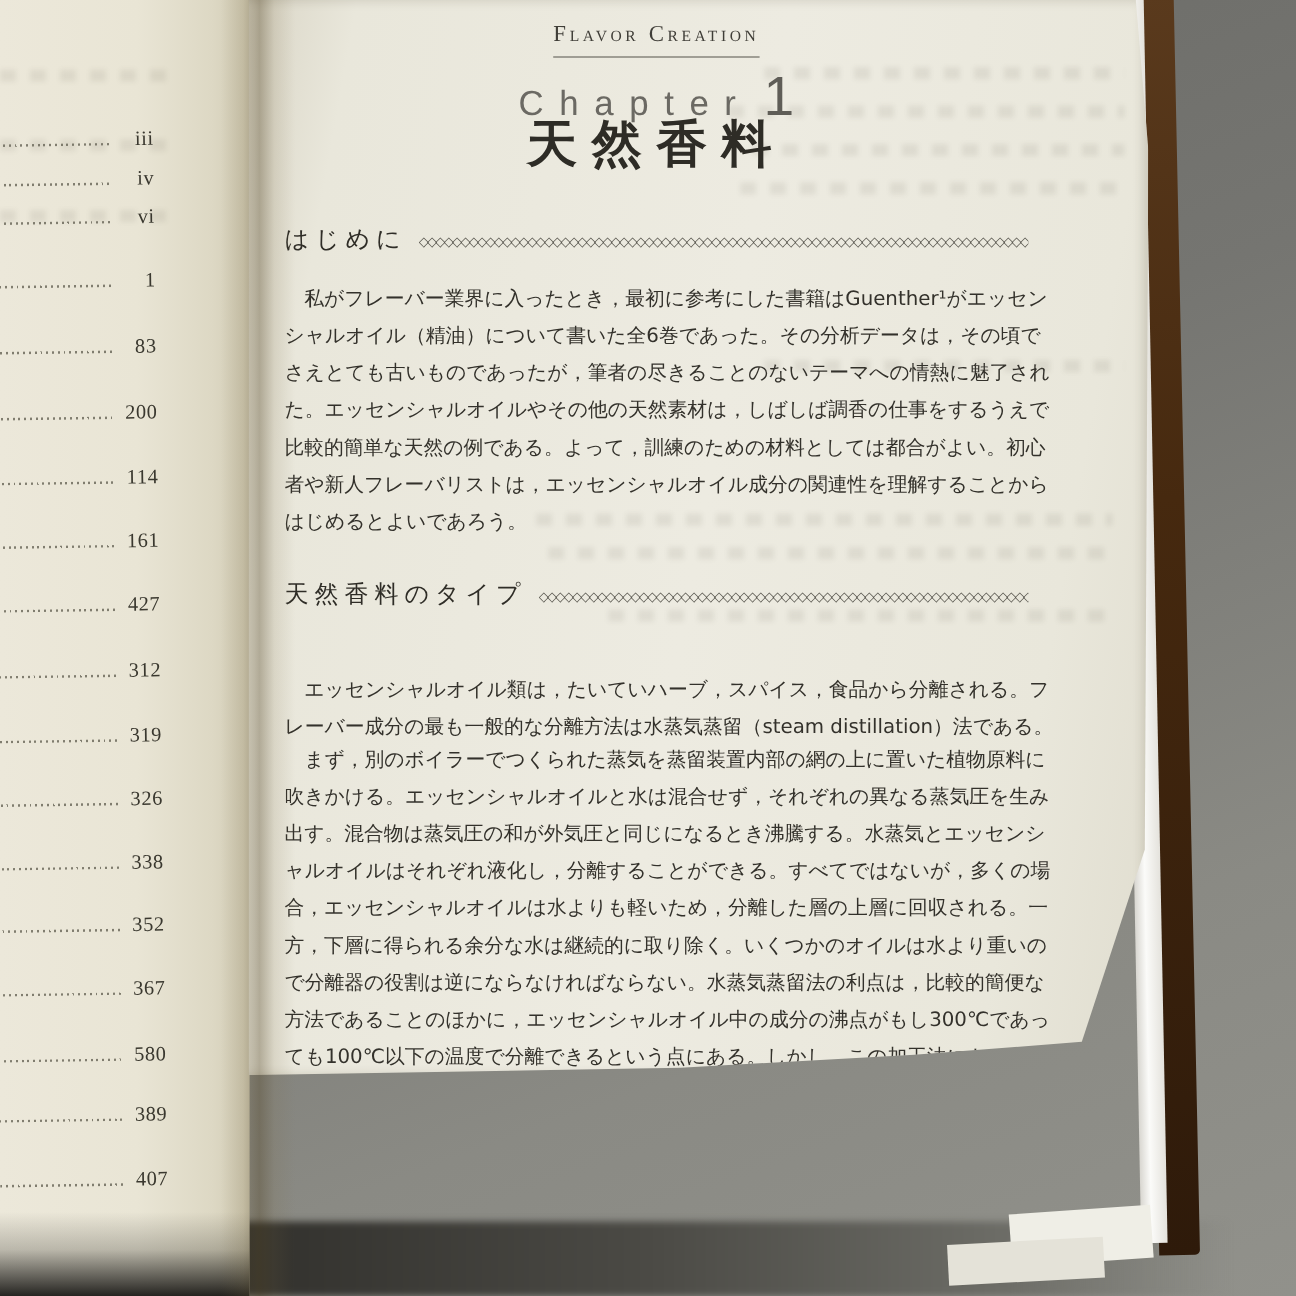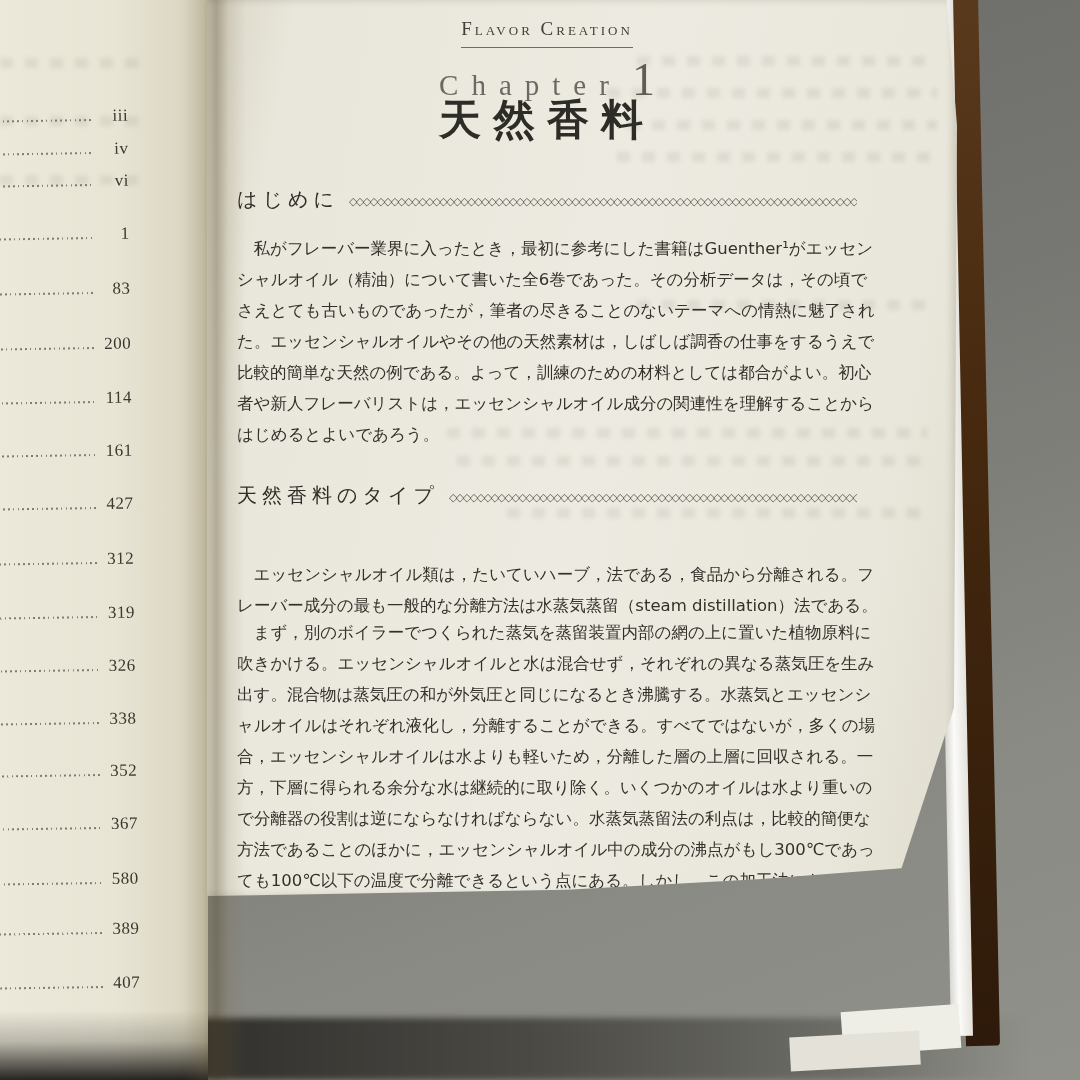--- a/index.html
+++ b/index.html
@@ -53,21 +53,21 @@
     clip-path:polygon(0 0, 98.6% 0, 100% 14%, 99.6% 79%, 92.6% 96.9%, 74% 98.1%, 48% 99.3%, 0 100%);
     box-shadow:inset -4px 0 9px rgba(60,50,30,.18); }
   .content { position:absolute; left:30px; top:0; width:620px; height:1080px; color:#34322c; }
 
   .series { position:absolute; top:18px; width:100%; text-align:center;
     font-family:"Liberation Serif", serif; font-variant:small-caps; font-size:19px;
     letter-spacing:3px; color:#403e38; }
   .series-rule { position:absolute; top:47px; left:224px; width:172px; height:0;
     border-bottom:1.6px solid #6e6c64; }
   .chapter-line { position:absolute; top:53px; width:100%; text-align:center;
-    font-family:Liberation Serif, serif; color:#6b6963; }
+    font-family:Liberation Sans, sans-serif; color:#6b6963; }
   .chapter-word { font-size:29px; letter-spacing:13px; }
   .chapter-num { font-size:46px; letter-spacing:0; margin-left:10px; color:#5f5d57; }
   .chapter-title { position:absolute; top:92px; width:100%; text-align:center;
     font-weight:bold; font-size:42px; letter-spacing:12px; color:#2e2c26; }
 
   .hrow { position:absolute; left:0; width:100%; display:flex; align-items:center; }
   .h-intro { top:186px; } .h-types { top:482px; }
   .hlabel { font-weight:normal; font-size:20px; letter-spacing:5px; color:#2f2d27; white-space:nowrap; }
   .chain { flex:1; overflow:hidden; white-space:nowrap; font-size:11px; letter-spacing:-1.5px;
     color:#55534b; margin-left:10px; margin-top:4px; }
@@ -221,21 +221,21 @@
           <div class="tline">はじめるとよいであろう。</div>
         </div>
 
       <div class="hrow h-types">
         <span class="hlabel">天然香料のタイプ</span>
         <span class="chain">◇◇◇◇◇◇◇◇◇◇◇◇◇◇◇◇◇◇◇◇◇◇◇◇◇◇◇◇◇◇◇◇◇◇◇◇◇◇◇◇◇◇◇◇◇◇◇◇◇◇◇◇◇◇◇◇◇◇◇◇◇◇◇◇◇◇◇◇◇◇◇◇◇◇◇◇◇◇◇◇◇◇◇◇◇◇◇◇◇◇◇◇◇◇◇◇◇◇◇◇◇◇◇◇◇◇◇◇◇◇</span>
       </div>
 
 
       <div class="para p2">
-          <div class="tline">　エッセンシャルオイル類は，たいていハーブ，法である，食品から分離される。フ</div>
+          <div class="tline">　エッセンシャルオイル類は，たいていハーブ，スパイス，食品から分離される。フ</div>
           <div class="tline">レーバー成分の最も一般的な分離方法は水蒸気蒸留（steam distillation）法である。</div>
         </div>
       <div class="para p3">
           <div class="tline">　まず，別のボイラーでつくられた蒸気を蒸留装置内部の網の上に置いた植物原料に</div>
           <div class="tline">吹きかける。エッセンシャルオイルと水は混合せず，それぞれの異なる蒸気圧を生み</div>
           <div class="tline">出す。混合物は蒸気圧の和が外気圧と同じになるとき沸騰する。水蒸気とエッセンシ</div>
           <div class="tline">ャルオイルはそれぞれ液化し，分離することができる。すべてではないが，多くの場</div>
           <div class="tline">合，エッセンシャルオイルは水よりも軽いため，分離した層の上層に回収される。一</div>
           <div class="tline">方，下層に得られる余分な水は継続的に取り除く。いくつかのオイルは水より重いの</div>
           <div class="tline">で分離器の役割は逆にならなければならない。水蒸気蒸留法の利点は，比較的簡便な</div>

